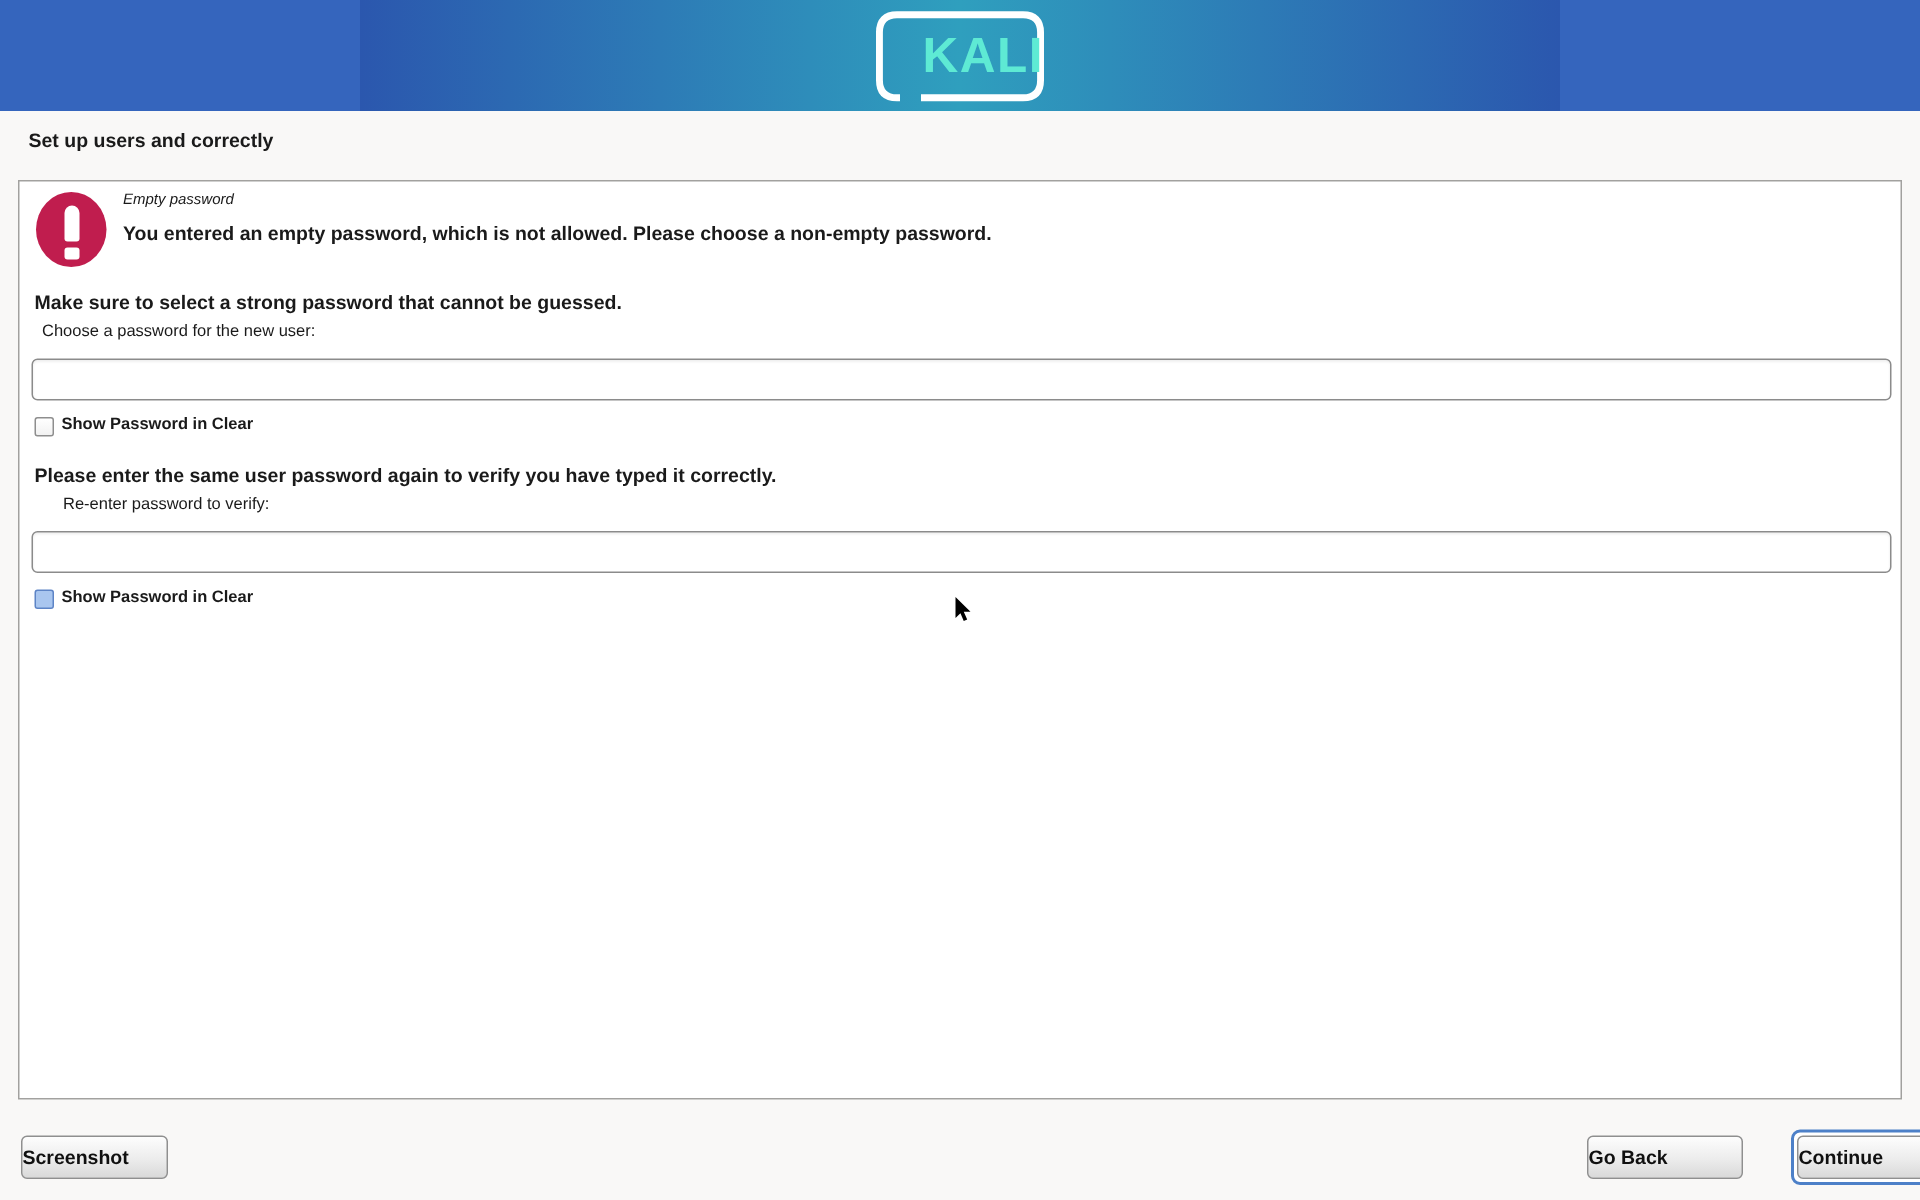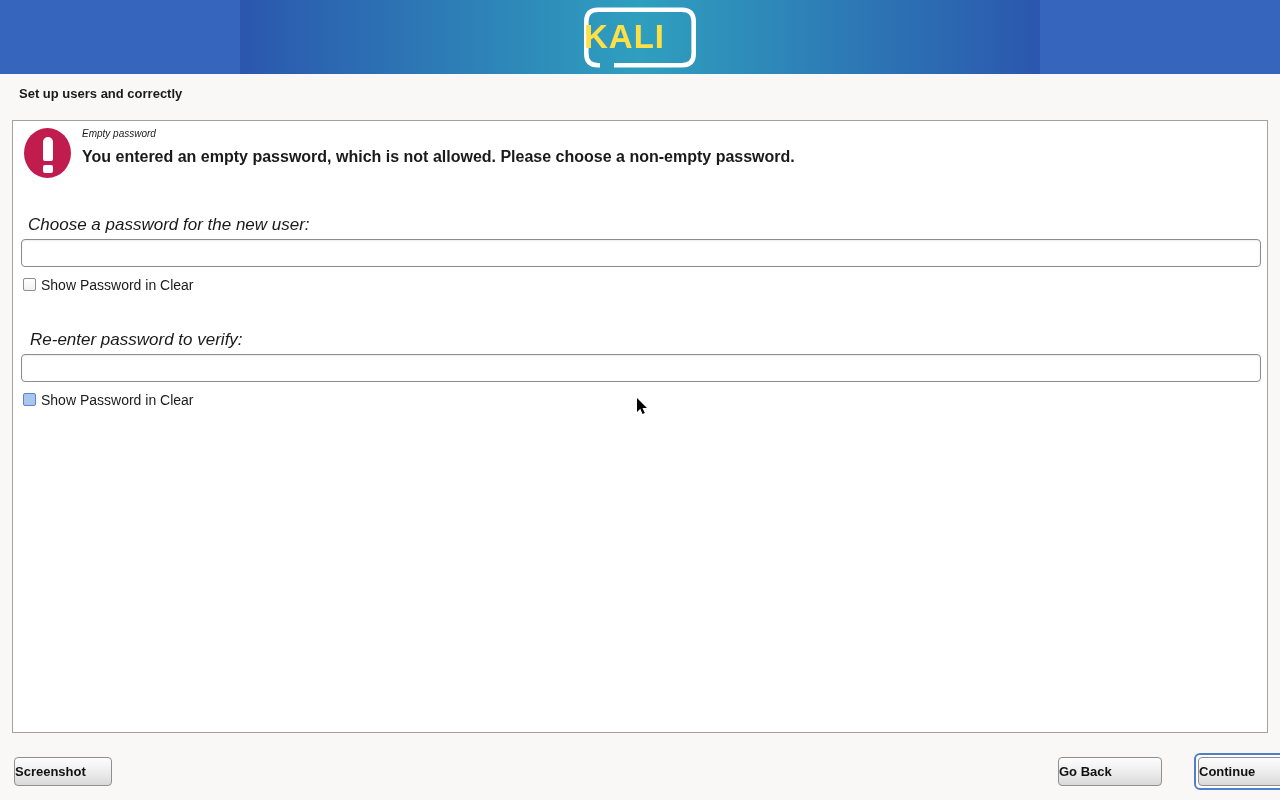--- a/index.html
+++ b/index.html
@@ -19,22 +19,22 @@
   .banner-gradient {
     position: absolute; left: 240px; top: 0; width: 800px; height: 74px;
     background: linear-gradient(90deg, #2b57ae 0%, #2f9fbe 50%, #2b57ae 100%);
   }
   .kali-logo {
     position: absolute; left: 584px; top: 7px; width: 112px; height: 61px;
   }
   .kali-logo svg { position: absolute; left: 0; top: 0; }
   .kali-logo .logo-text {
     position: absolute; left: 0; top: 12px; width: 112px;
-    text-align: left;
-    color: #fde047; font-size: 33px; font-weight: bold; letter-spacing: 1px;
+    text-align: right;
+    color: #5eead4; font-size: 33px; font-weight: bold; letter-spacing: 1px;
     line-height: 36px;
   }
   
   .page-title {
     position: absolute; left: 19px; top: 86px;
     font-size: 13px; font-weight: bold;
   }
   
   .frame {
     position: absolute; left: 12px; top: 120px; width: 1256px; height: 613px;
@@ -52,28 +52,28 @@
   .error-icon .dot {
     position: absolute; left: 19px; top: 37px; width: 10px; height: 8px;
     background: #ffffff; border-radius: 2px;
   }
   .error-title {
     position: absolute; left: 69px; top: 7px;
     font-size: 10px; font-style: italic;
   }
   .error-message {
     position: absolute; left: 69px; top: 27px;
-    font-size: 16px; font-weight: bold;
+    font-size: 13px; font-weight: bold;
   }
   .section-heading { position: absolute; font-size: 13px; font-weight: bold; }
-  .section-label   { position: absolute; font-size: 17px; font-style: italic; }
+  .section-label   { position: absolute; font-size: 11px; }
   .pw-heading-1 { left: 10px; top: 73px; }
   .pw-label-1   { left: 15px; top: 94px; }
   .pw-heading-2 { left: 10px; top: 188px; }
-  .pw-label-2   { left: 17px; top: 209px; text-align: center; }
+  .pw-label-2   { left: 29px; top: 209px; text-align: center; }
   .text-entry {
     position: absolute; left: 8px; width: 1240px; height: 28px;
     border: 1px solid #8b8b8b; border-radius: 4px;
     background: #ffffff;
     box-shadow: inset 0 1px 2px rgba(0,0,0,0.08);
     font-size: 13px; padding: 0 6px;
     outline: none;
   }
   .entry-1 { top: 118px; }
   .entry-2 { top: 233px; }
@@ -84,21 +84,21 @@
     position: absolute; left: 0; top: 1px; width: 13px; height: 13px;
     border: 1px solid #8e8e8e; border-radius: 2px;
     background: linear-gradient(#ffffff, #f2f2f2);
   }
   .checkbox.focused {
     background: #a9c6ef;
     border-color: #5d84c6;
   }
   .checkbox-label {
     position: absolute; left: 18px; top: 0;
-    font-size: 14px; font-weight: normal; white-space: nowrap;
+    font-size: 11px; font-weight: bold; white-space: nowrap;
   }
   
   .btn {
     position: absolute; height: 29px;
     border: 1px solid #8f8f8f; border-radius: 4px;
     background: linear-gradient(#fdfdfd, #ececec 55%, #d9d9d9);
     font-family: "Liberation Sans", sans-serif;
     font-size: 13px; font-weight: bold; color: #101010;
     text-align: left; line-height: 27px;
     cursor: default;
@@ -134,27 +134,29 @@
 
 <div class="frame">
 
   <div class="error-icon">
     <div class="bar"></div>
     <div class="dot"></div>
   </div>
   <div class="error-title">Empty password</div>
   <div class="error-message">You entered an empty password, which is not allowed. Please choose a non-empty password.</div>
 
+  <div class="section-heading pw-heading-1">Make sure to select a strong password that cannot be guessed.</div>
   <div class="section-label pw-label-1">Choose a password for the new user:</div>
   <input type="password" class="text-entry entry-1" value="" style="">
   <div class="checkbox-row cb-row-1">
     <span class="checkbox"></span>
     <span class="checkbox-label">Show Password in Clear</span>
   </div>
 
+  <div class="section-heading pw-heading-2">Please enter the same user password again to verify you have typed it correctly.</div>
   <div class="section-label pw-label-2">Re-enter password to verify:</div>
   <input type="password" class="text-entry entry-2" value="" style="">
   <div class="checkbox-row cb-row-2">
     <span class="checkbox focused"></span>
     <span class="checkbox-label">Show Password in Clear</span>
   </div>
 
 </div>
 
 <button class="btn btn-screenshot">Screenshot</button>

